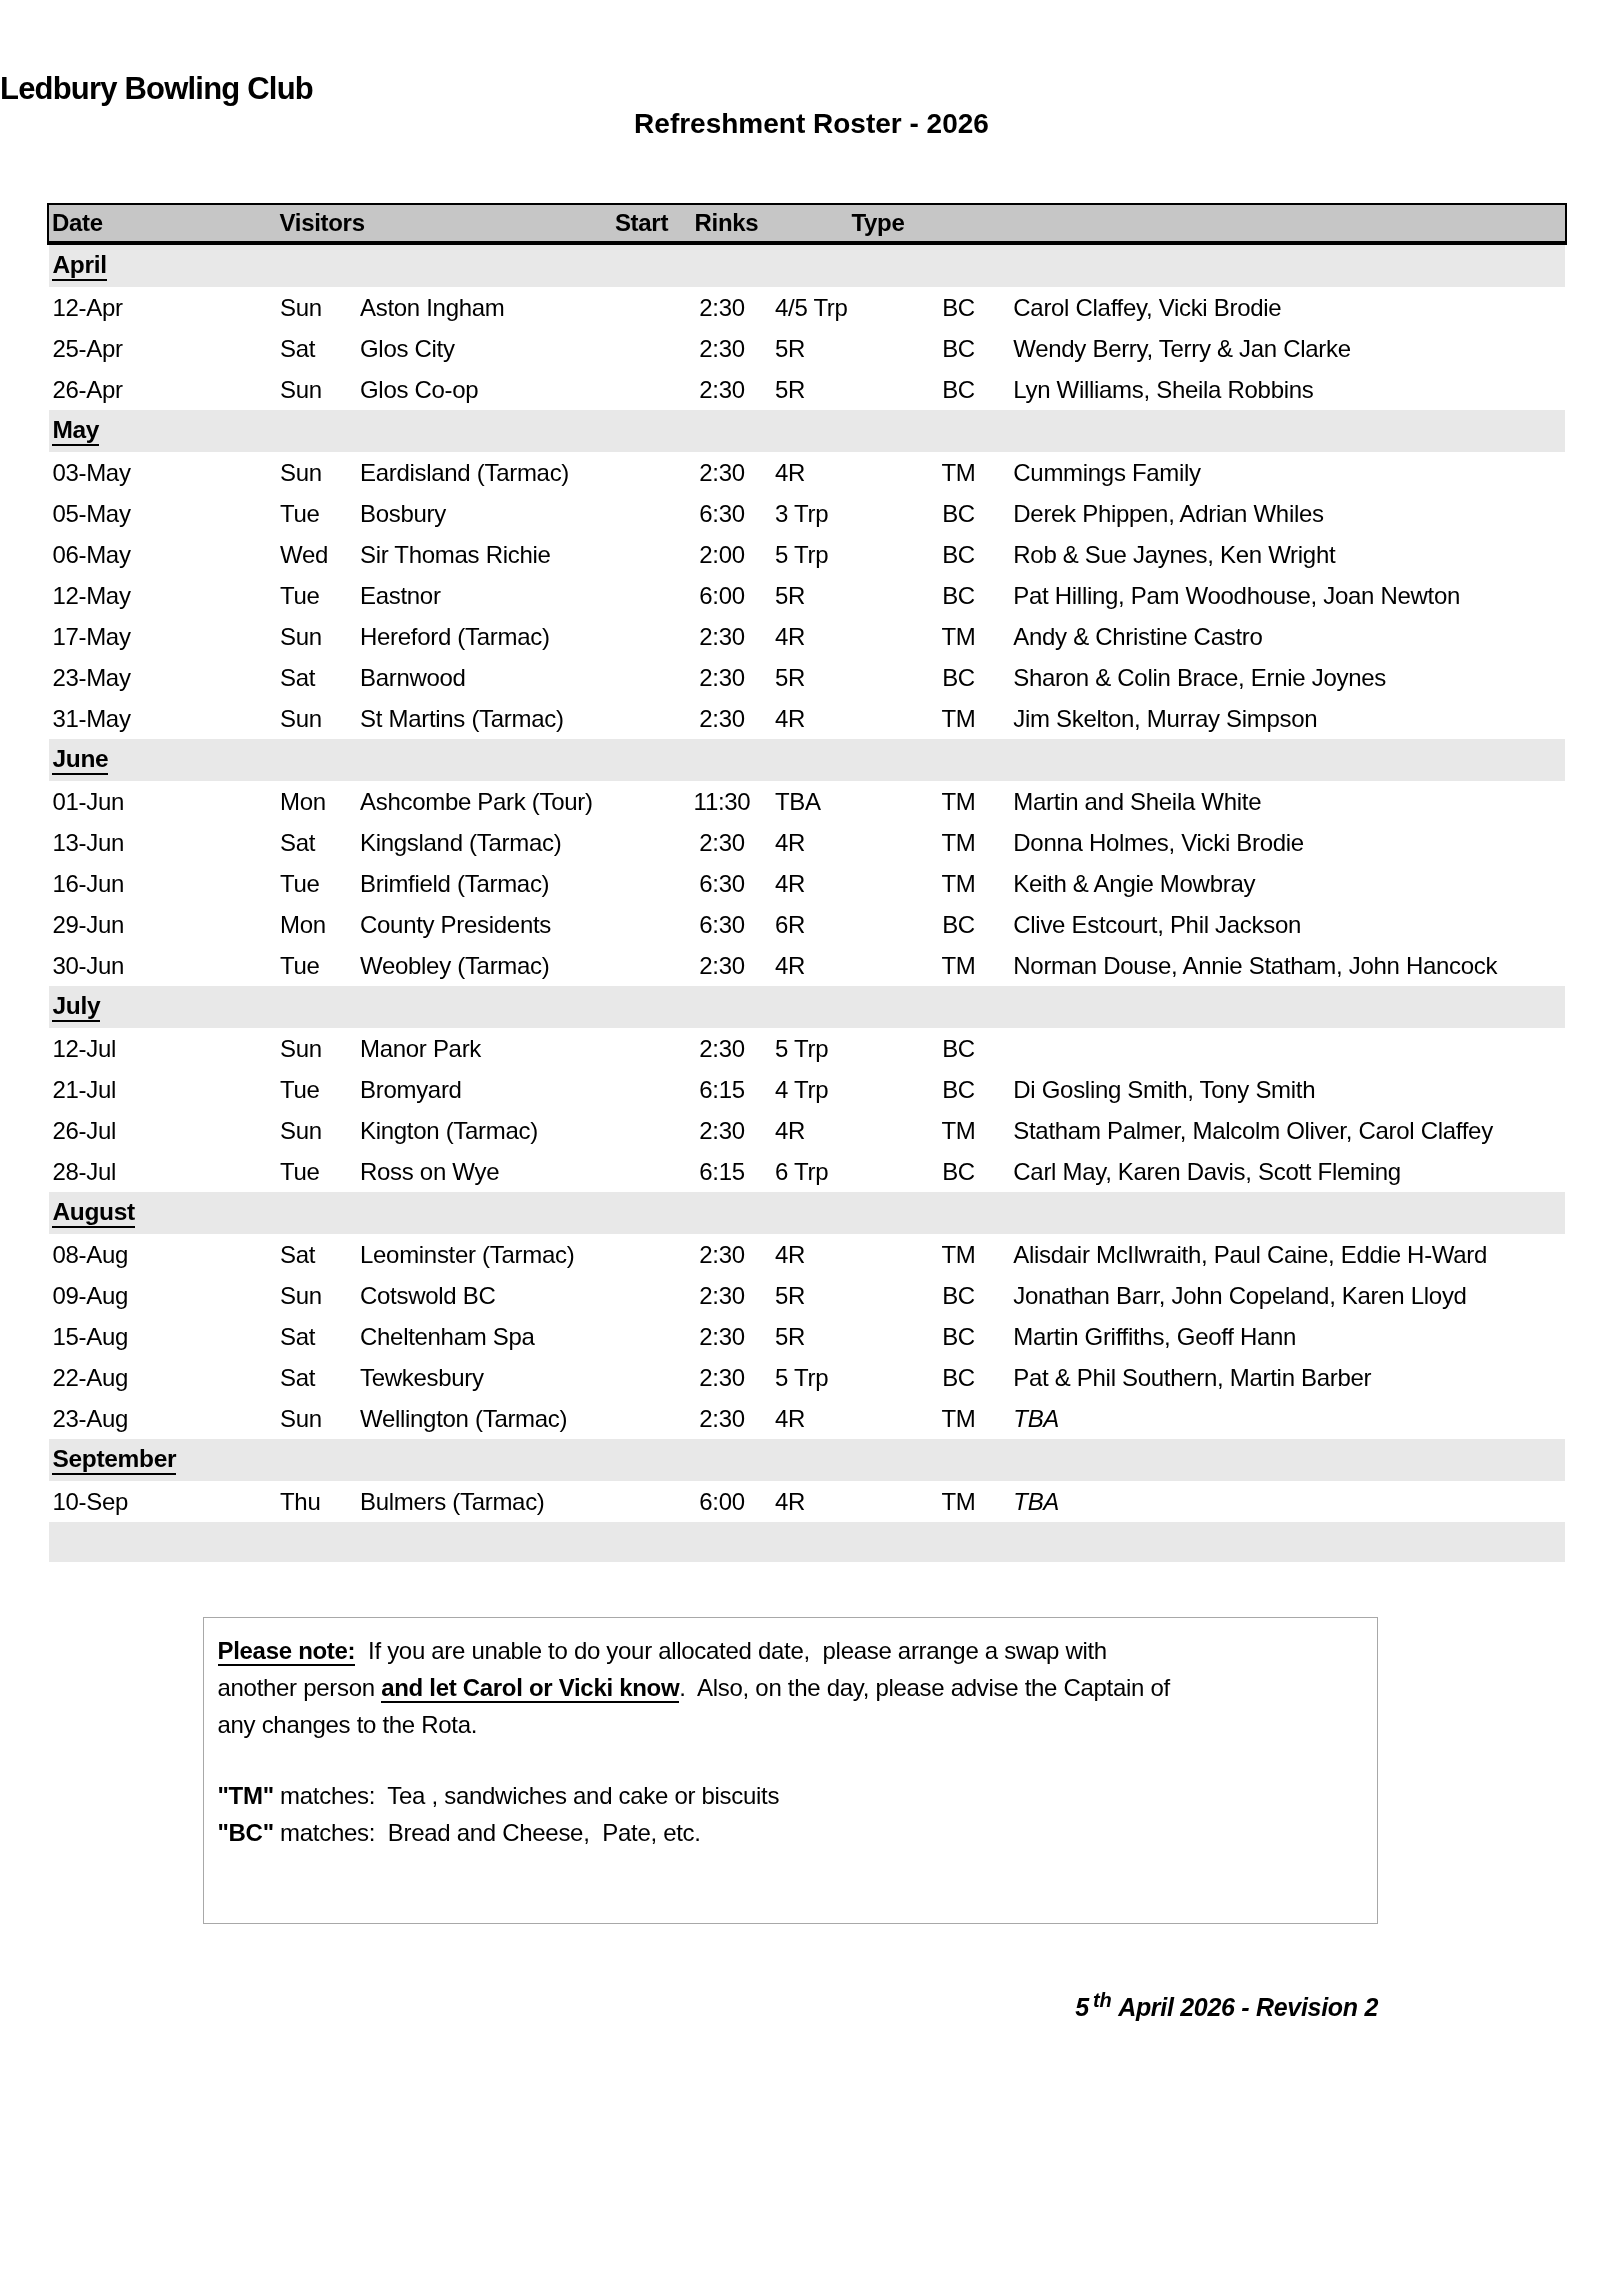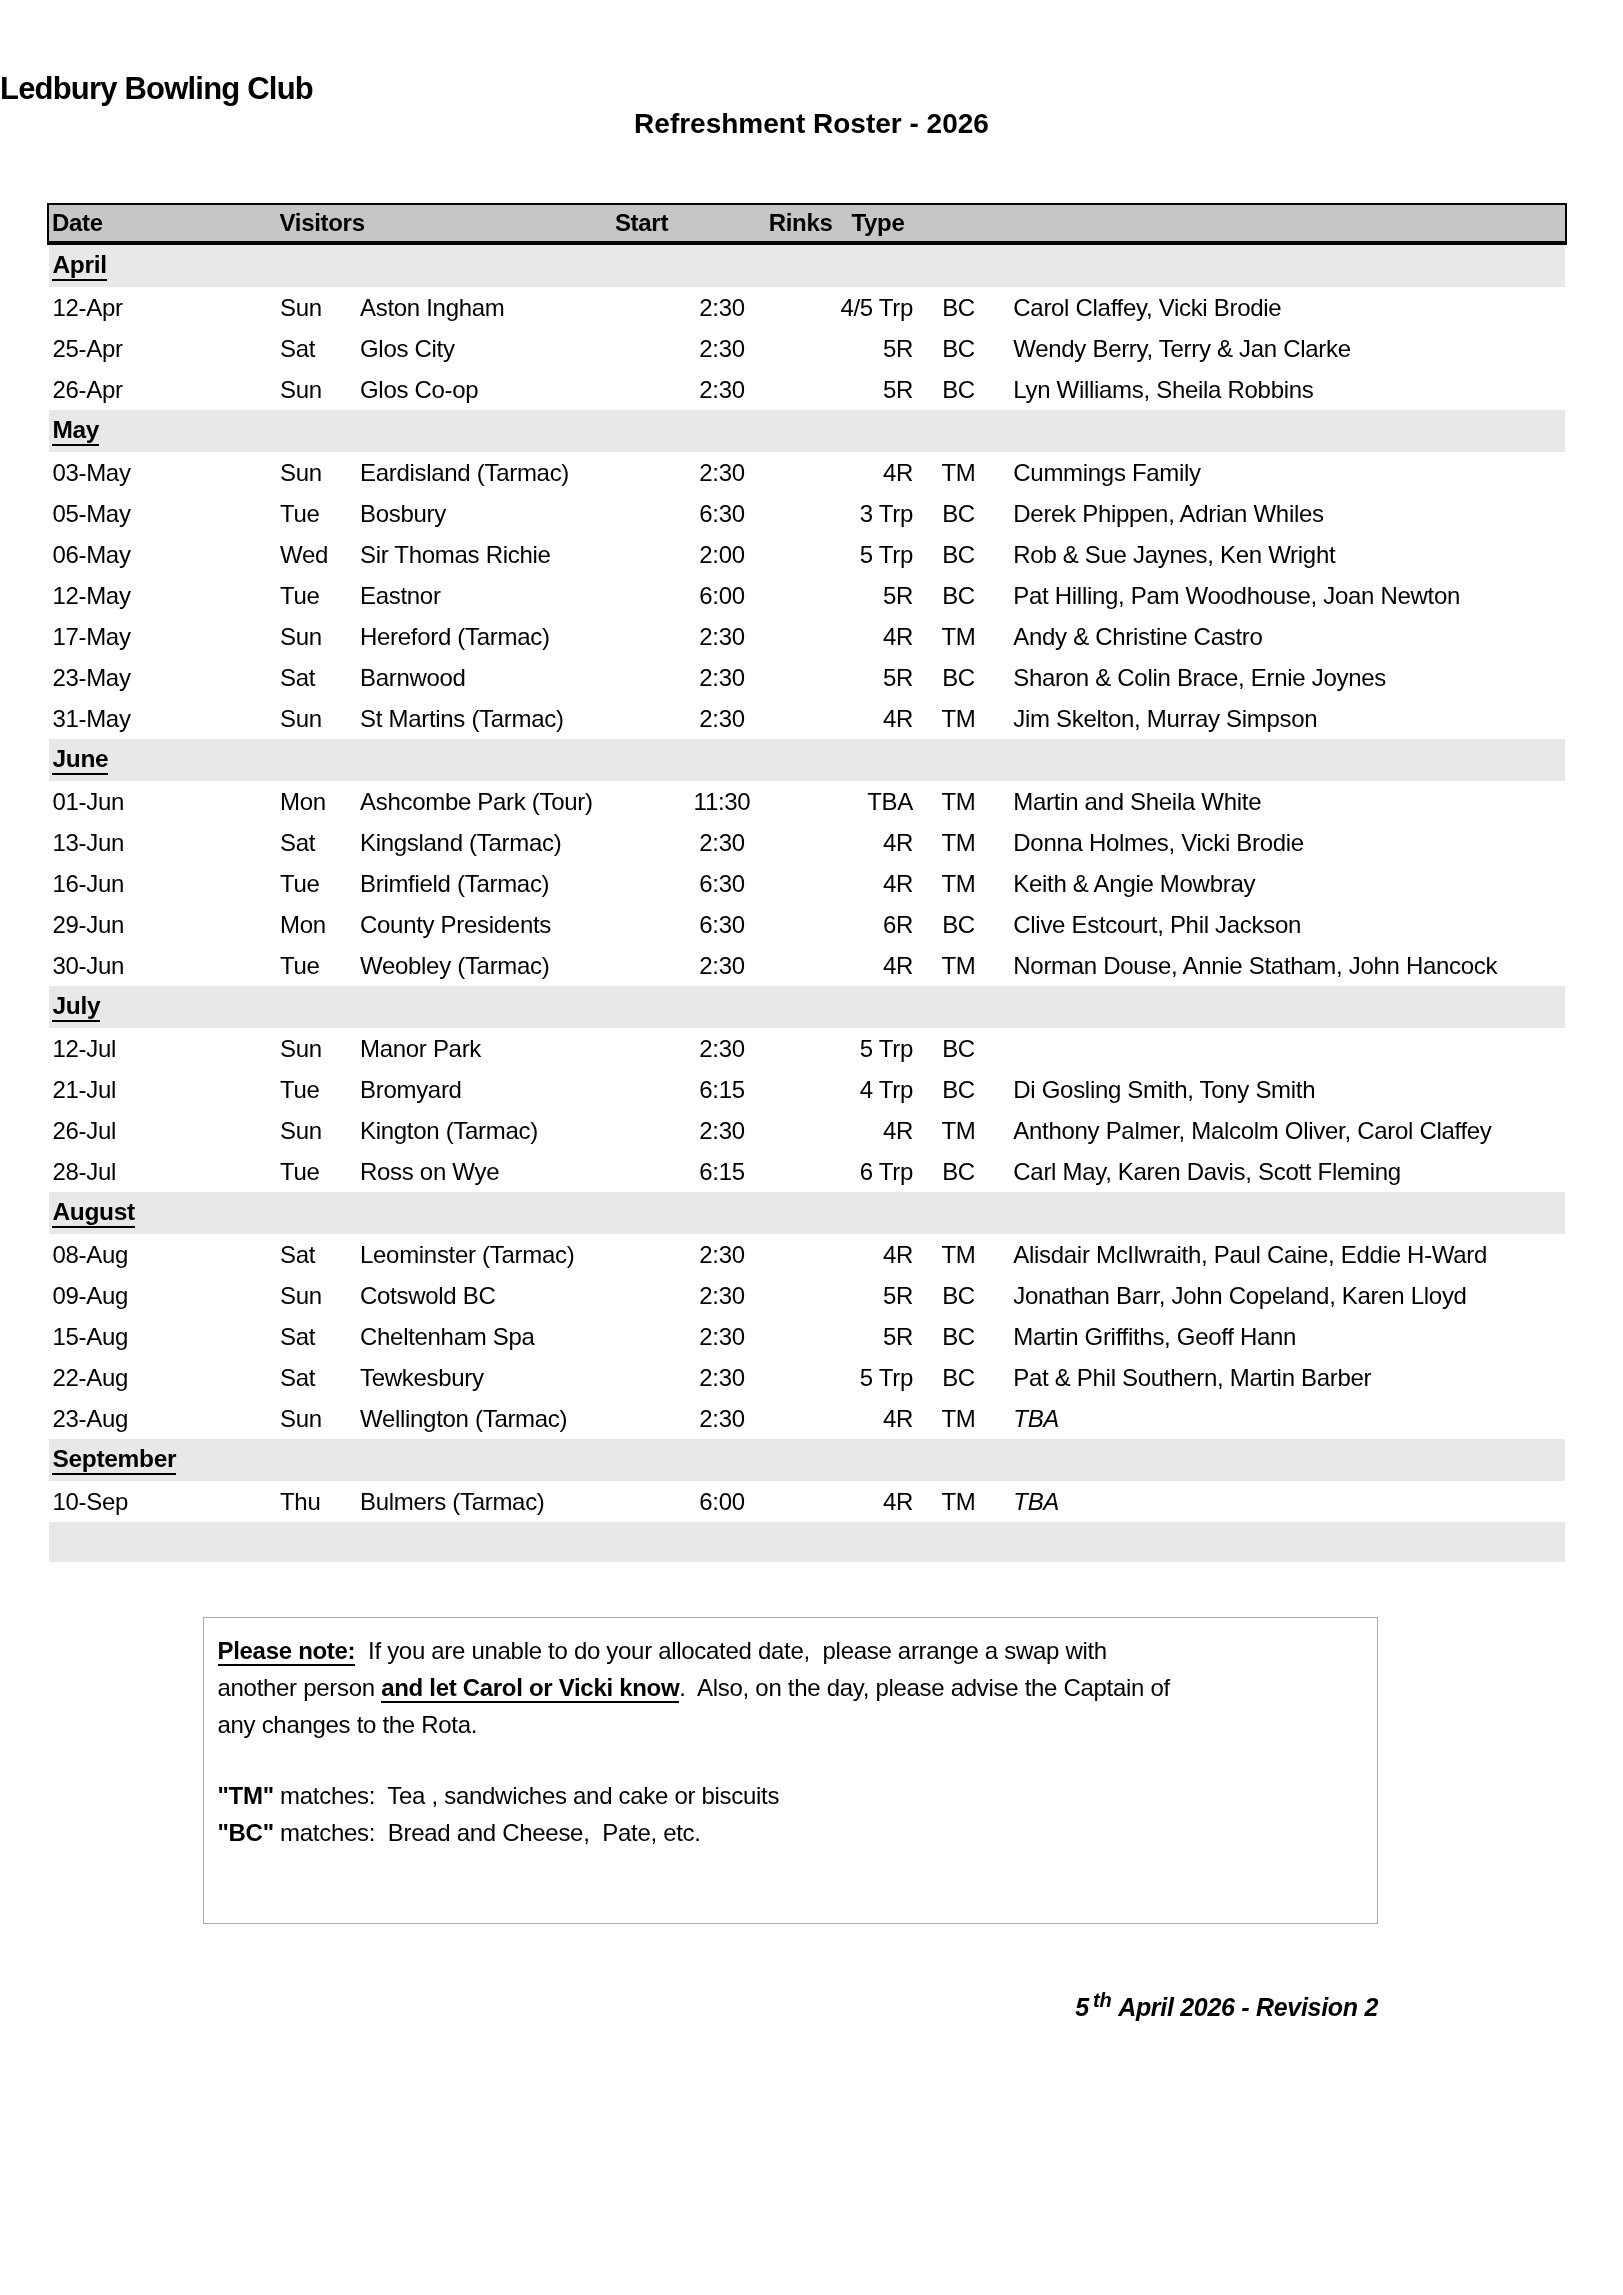--- a/index.html
+++ b/index.html
@@ -68,21 +68,21 @@
     margin-left: 3.4px;
     border-bottom: 2.5px solid #000000;
     padding-bottom: 0.8px;
     letter-spacing: -0.3px;
   }
   .c { font-size: 24px; letter-spacing: -0.3px; }
   .c.date  { width: 217px; padding-left: 3.4px;  box-sizing: border-box; }
   .c.day   { width: 80px; margin-left: 14px; }
   .c.vis   { width: 309px; }
   .c.start { width: 106px; text-align: center; }
-  .c.rinks { width: 138px; text-align: right; }
+  .c.rinks { width: 138px; text-align: left; }
   .c.type  { width: 91px; text-align: center; }
   .c.names { flex: 1; padding-left: 9.3px; box-sizing: border-box; }
   .thead .c.date { width: 137px; }
   .thead .c.day  { width: 80px; }
   .italic { font-style: italic; }
   .note {
     position: absolute;
     left: 203px; top: 1617px;
     width: 1175px; height: 307px;
     border: 1.7px solid #a8a8a8;
@@ -320,21 +320,21 @@
       <div class="c names">Di Gosling Smith, Tony Smith</div>
     </div>
 
     <div class="row">
       <div class="c date">26-Jul</div>
       <div class="c day">Sun</div>
       <div class="c vis">Kington (Tarmac)</div>
       <div class="c start">2:30</div>
       <div class="c rinks">4R</div>
       <div class="c type">TM</div>
-      <div class="c names">Anthony Palmer, Malcolm Oliver, Carol Claffey</div>
+      <div class="c names">Statham Palmer, Malcolm Oliver, Carol Claffey</div>
     </div>
 
     <div class="row">
       <div class="c date">28-Jul</div>
       <div class="c day">Tue</div>
       <div class="c vis">Ross on Wye</div>
       <div class="c start">6:15</div>
       <div class="c rinks">6 Trp</div>
       <div class="c type">BC</div>
       <div class="c names">Carl May, Karen Davis, Scott Fleming</div>

